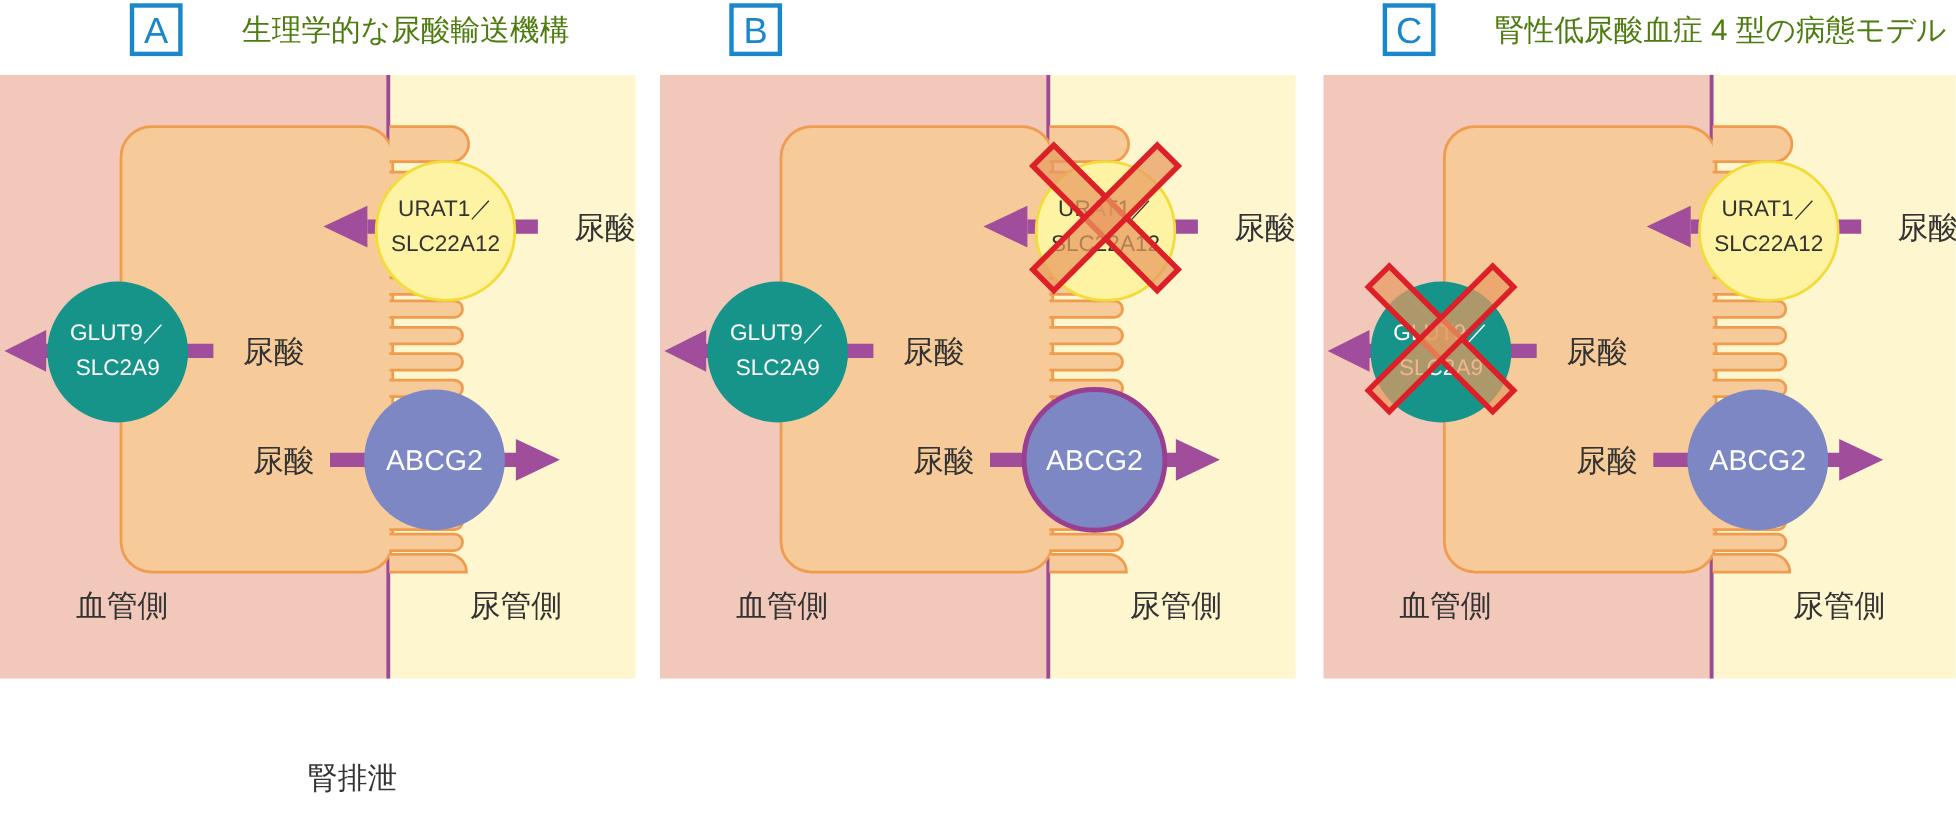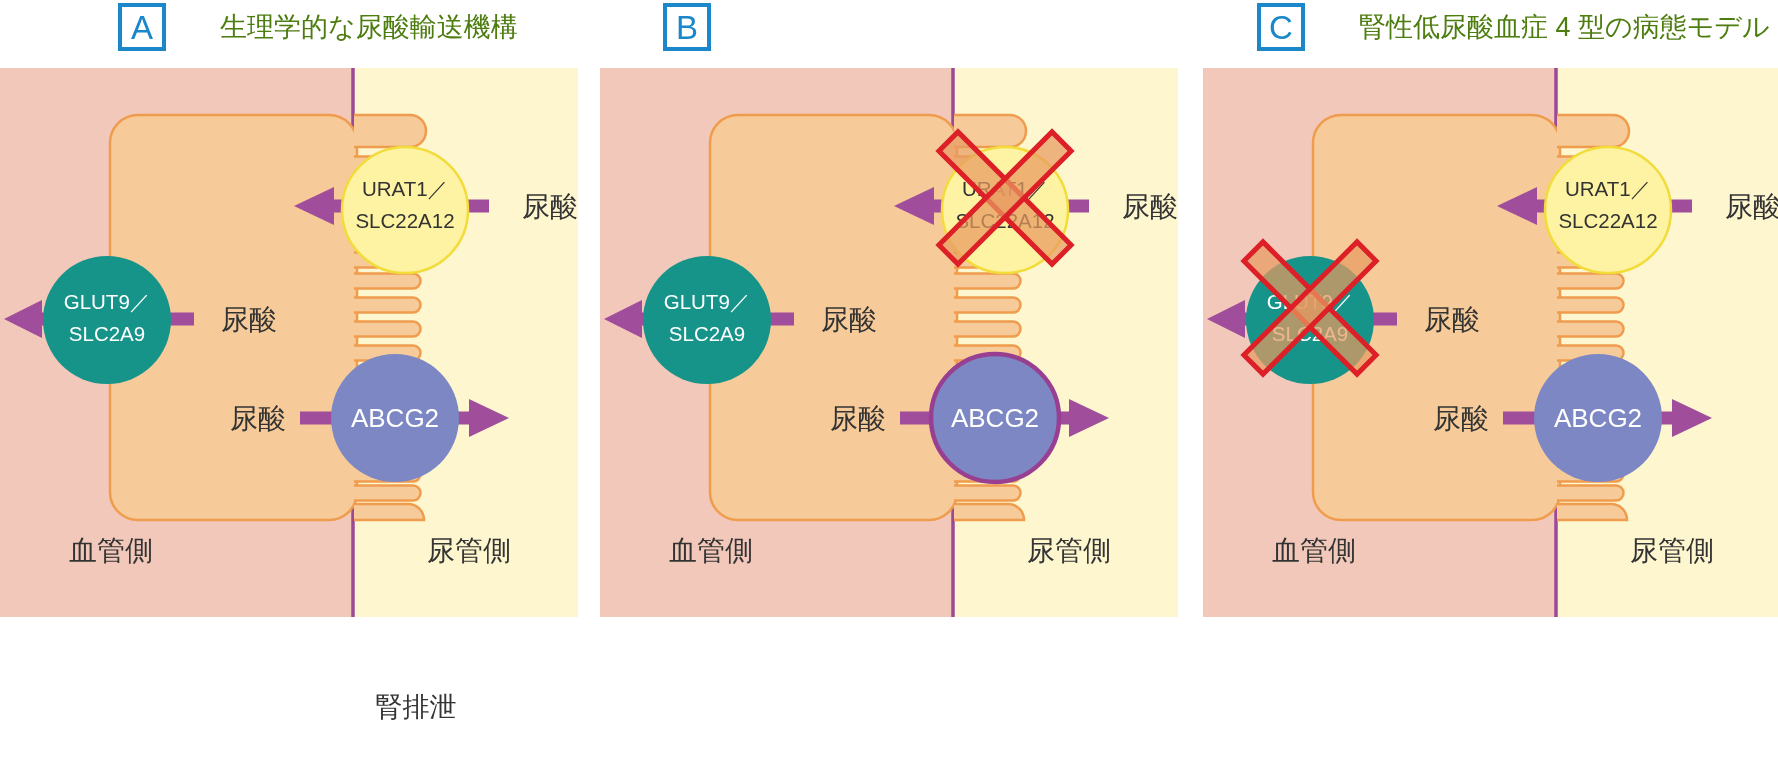--- a/index.html
+++ b/index.html
@@ -19,21 +19,21 @@
     display:flex;align-items:center;justify-content:center;
     font-size:33px;line-height:1;color:#1987c9;
   }
   .panel-title{
     font-size:27px;white-space:nowrap;color:#4d7c0f;margin-left:38px;
   }
   .panel{position:absolute;top:68px;width:578px;height:549px;}
   .panel svg{display:block;}
   .caption{
     position:absolute;left:280px;top:689px;width:272px;
-    text-align:center;font-size:27px;line-height:36px;color:#333333;
+    font-size:27px;line-height:36px;color:#333333;
   }
   svg text{font-family:"Liberation Sans","DejaVu Sans",sans-serif;}
 </style>
 </head>
 <body>
 
 <div class="panel-header" style="left:118px">
   <div class="letter-box">
     <span>A</span>
   </div>

